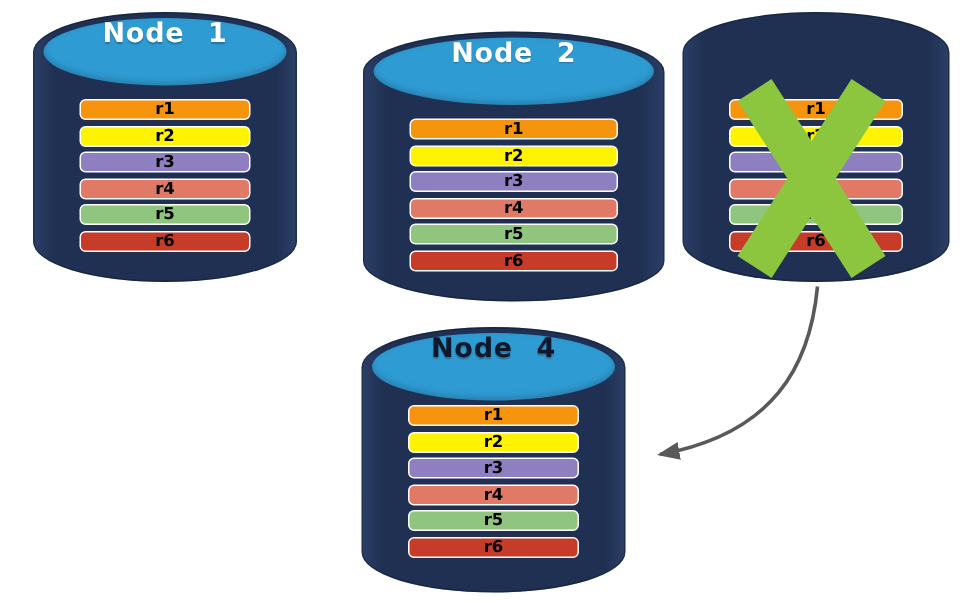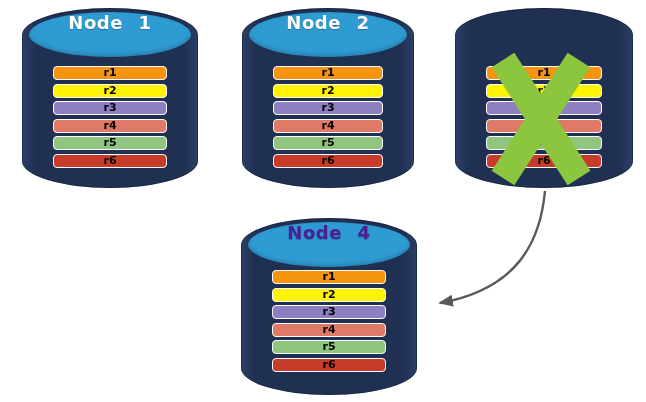--- a/index.html
+++ b/index.html
@@ -51,21 +51,21 @@
     <div class="bars">
         <div class="bar" style="background: rgb(247, 148, 14); border-color: rgb(255, 255, 255); color: rgb(0, 0, 0);">r1</div>
         <div class="bar" style="background: rgb(253, 243, 3); border-color: rgb(255, 255, 255); color: rgb(0, 0, 0);">r2</div>
         <div class="bar" style="background: rgb(142, 127, 192); border-color: rgb(255, 255, 255); color: rgb(0, 0, 0);">r3</div>
         <div class="bar" style="background: rgb(224, 122, 102); border-color: rgb(255, 255, 255); color: rgb(0, 0, 0);">r4</div>
         <div class="bar" style="background: rgb(143, 197, 127); border-color: rgb(255, 255, 255); color: rgb(0, 0, 0);">r5</div>
         <div class="bar" style="background: rgb(198, 60, 40); border-color: rgb(255, 255, 255); color: rgb(0, 0, 0);">r6</div>
       </div>
   </div>
 
-  <div class="node" style="left:242px;top:8px;width:172px;height:180px">
+  <div class="node" style="left:242px;top:21px;width:201px;height:180px">
     <div class="cyl-body" style="background: linear-gradient(90deg, rgb(44, 63, 102) 0%, rgb(31, 48, 82) 8%, rgb(31, 48, 82) 92%, rgb(44, 63, 102) 100%);"></div>
     <div class="cyl-top" style="background: rgb(47, 155, 211);">
       <span class="node-label" style="color: rgb(255, 255, 255);">Node 2</span>
     </div>
     <div class="bars">
         <div class="bar" style="background: rgb(247, 148, 14); border-color: rgb(255, 255, 255); color: rgb(0, 0, 0);">r1</div>
         <div class="bar" style="background: rgb(253, 243, 3); border-color: rgb(255, 255, 255); color: rgb(0, 0, 0);">r2</div>
         <div class="bar" style="background: rgb(142, 127, 192); border-color: rgb(255, 255, 255); color: rgb(0, 0, 0);">r3</div>
         <div class="bar" style="background: rgb(224, 122, 102); border-color: rgb(255, 255, 255); color: rgb(0, 0, 0);">r4</div>
         <div class="bar" style="background: rgb(143, 197, 127); border-color: rgb(255, 255, 255); color: rgb(0, 0, 0);">r5</div>
@@ -81,21 +81,21 @@
         <div class="bar" style="background: rgb(142, 127, 192); border-color: rgb(255, 255, 255); color: rgb(0, 0, 0);">r3</div>
         <div class="bar" style="background: rgb(224, 122, 102); border-color: rgb(255, 255, 255); color: rgb(0, 0, 0);">r4</div>
         <div class="bar" style="background: rgb(143, 197, 127); border-color: rgb(255, 255, 255); color: rgb(0, 0, 0);">r5</div>
         <div class="bar" style="background: rgb(198, 60, 40); border-color: rgb(255, 255, 255); color: rgb(0, 0, 0);">r6</div>
       </div>
   </div>
 
   <div class="node node-4" style="left:241px;top:218px;width:176px;height:177px">
     <div class="cyl-body" style="background: linear-gradient(90deg, rgb(44, 63, 102) 0%, rgb(31, 48, 82) 8%, rgb(31, 48, 82) 92%, rgb(44, 63, 102) 100%);"></div>
     <div class="cyl-top" style="background: rgb(47, 155, 211);">
-      <span class="node-label" style="color: #4c1d95;">Node 4</span>
+      <span class="node-label" style="color: #0f172a;">Node 4</span>
     </div>
     <div class="bars">
         <div class="bar" style="background: rgb(247, 148, 14); border-color: rgb(255, 255, 255); color: rgb(0, 0, 0);">r1</div>
         <div class="bar" style="background: rgb(253, 243, 3); border-color: rgb(255, 255, 255); color: rgb(0, 0, 0);">r2</div>
         <div class="bar" style="background: rgb(142, 127, 192); border-color: rgb(255, 255, 255); color: rgb(0, 0, 0);">r3</div>
         <div class="bar" style="background: rgb(224, 122, 102); border-color: rgb(255, 255, 255); color: rgb(0, 0, 0);">r4</div>
         <div class="bar" style="background: rgb(143, 197, 127); border-color: rgb(255, 255, 255); color: rgb(0, 0, 0);">r5</div>
         <div class="bar" style="background: rgb(198, 60, 40); border-color: rgb(255, 255, 255); color: rgb(0, 0, 0);">r6</div>
       </div>
   </div>

